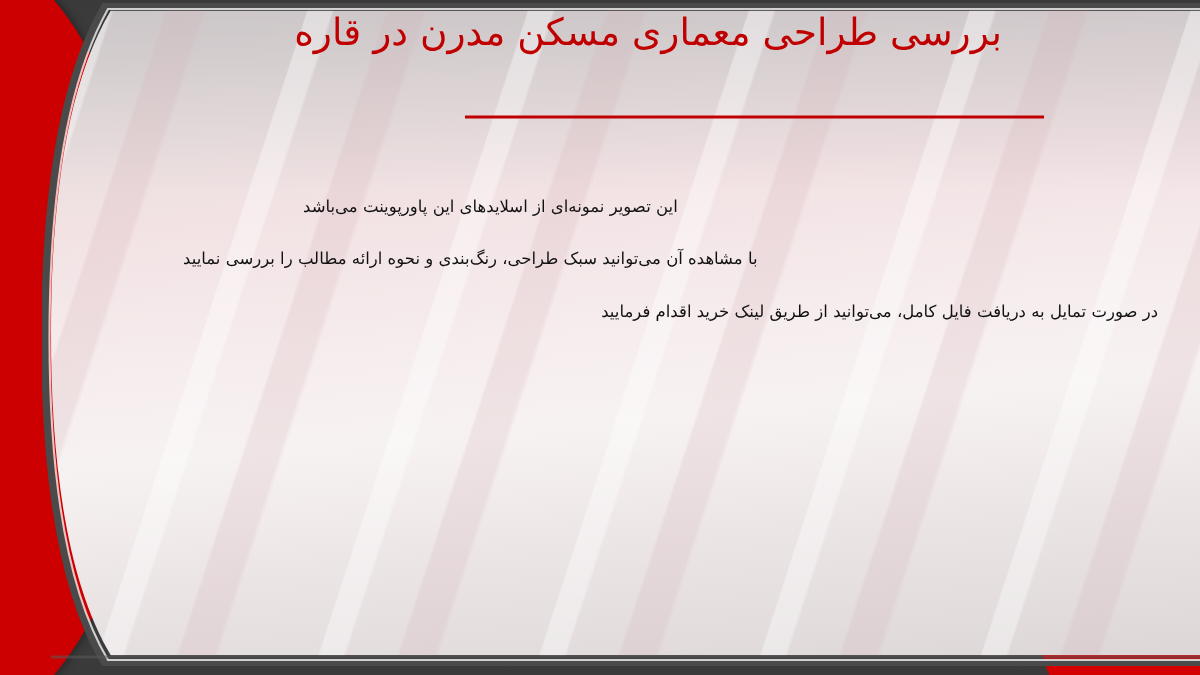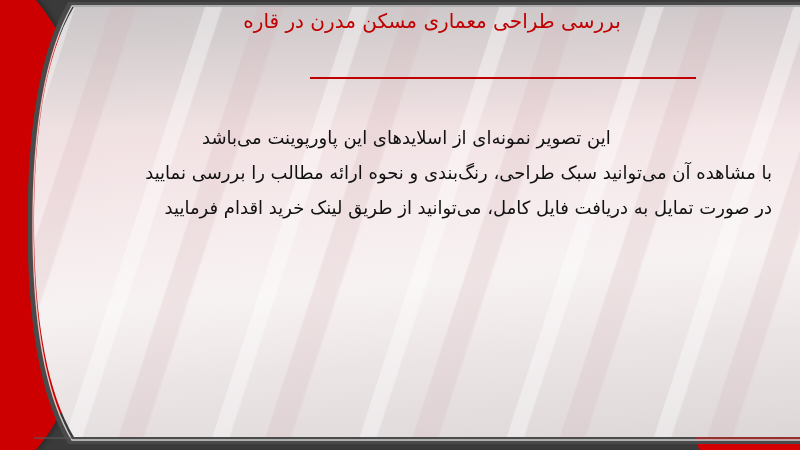--- a/index.html
+++ b/index.html
@@ -111,21 +111,21 @@
     text-align:center;
   }
 
   .title-block {
     position:absolute;
     top:8px; left:0; right:0;
     padding:0 30px 0 60px;
   }
   .title-line {
     color:#c00000;
-    font-size:20px;
+    font-size:25px;
     line-height:27px;
     font-weight:400;
     white-space:nowrap;
     letter-spacing:0px;
   }
   .title-underline {
     position:absolute;
     top:77px;
     right:104px;
     width:386px;
@@ -133,27 +133,27 @@
     background:#c00000;
   }
 
   .body-block {
     position:absolute;
     top:120px; left:0; right:0;
     padding:0 28px 0 60px;
   }
   .body-line {
     color:#111111;
-    font-size:18px;
+    font-size:11px;
     line-height:35px;
     font-weight:400;
     white-space:nowrap;
   }
   .body-line.l1 { text-align:left;  padding-left:108px; }
-  .body-line.l2 { text-align:right;  padding-left:28px;  }
+  .body-line.l2 { text-align:left;  padding-left:28px;  }
   .body-line.l3 { text-align:right;  padding-left:18px;  }
 
   
   .panel-bottom-edge {
     position:absolute; left:34px; bottom:11px; width:766px; height:2px;
     background:rgba(90,90,90,.55);
   }
 </style>
 </head>
 <body>

